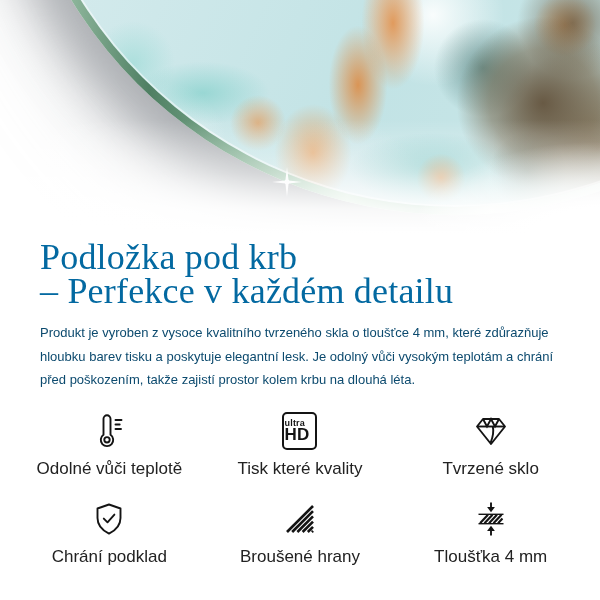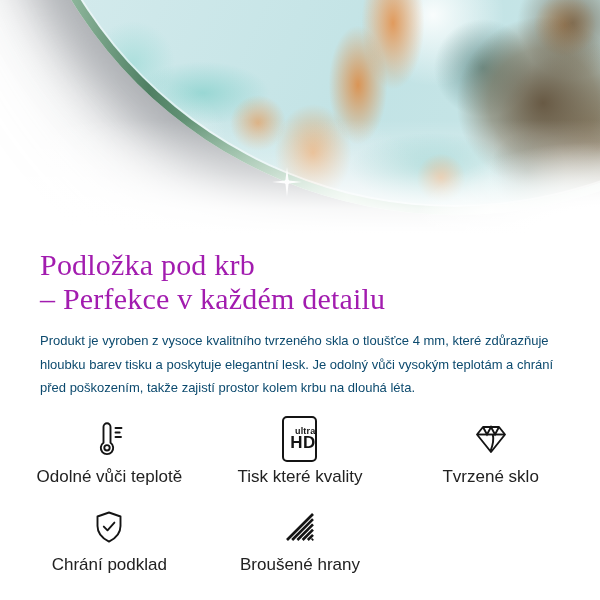--- a/index.html
+++ b/index.html
@@ -46,37 +46,37 @@
     background:
       radial-gradient(ellipse 280px 150px at 100% 104%, #ffffff 28%, rgba(255,255,255,0) 72%),
       linear-gradient(to bottom, rgba(255,255,255,0) 50%, rgba(255,255,255,.45) 72%,
         rgba(255,255,255,.9) 87%, #ffffff 97%);
   }
   .sparkle { position:absolute; left:272px; top:167px; width:30px; height:30px; opacity:.95; }
 
   
   .content { padding:0 40px; }
   h1 {
-    margin-top:8px; font-family:"Liberation Serif","DejaVu Serif",serif; font-weight:400;
-    font-size:30px; line-height:34px; color:#a21caf; letter-spacing:.2px;
+    margin-top:0; font-family:"Liberation Serif","DejaVu Serif",serif; font-weight:400;
+    font-size:36px; line-height:34px; color:#0369a1; letter-spacing:.2px;
   }
   .desc { margin-top:13px; max-width:545px; font-size:13px; line-height:23.5px; color:#0c4a6e; }
 
   
   .features {
     margin:17px 14px 0; display:grid; grid-template-columns:repeat(3,1fr);
     row-gap:21px;
   }
   .feature { display:flex; flex-direction:column; align-items:center; }
   .icon-wrap { height:44px; display:flex; align-items:center; justify-content:center; }
   .feature-label { margin-top:9px; font-size:17px; color:#222; line-height:14px; }
   .ico { stroke:#141414; fill:none; stroke-width:1.9; }
   .uhd-box {
-    width:35px; height:46px; border:2.4px solid #141414; border-radius:5px;
-    display:flex; flex-direction:column; align-items:flex-end; justify-content:center;
+    width:35px; height:38px; border:2.4px solid #141414; border-radius:5px;
+    display:flex; flex-direction:column; align-items:flex-start; justify-content:center;
     color:#141414;
   }
   .uhd-top { font-size:9px; font-weight:700; line-height:9px; letter-spacing:.2px; }
   .uhd-bottom { font-size:17px; font-weight:700; line-height:14px; letter-spacing:.3px; }
 </style>
 </head>
 <body>
 
 <div class="hero">
   <div class="glass-rim"></div>
@@ -150,14 +150,36 @@
           <path d="M17.4 33 L33 17.4"></path>
           <path d="M22.6 33 L33 22.6"></path>
           <path d="M27.8 33 L33 27.8"></path>
           <path d="M31.8 33 L33 31.8"></path>
         </g>
       </svg>
     </div>
     <div class="feature-label">Broušené hrany</div>
   </div>
 
+  <div class="feature">
+    <div class="icon-wrap">
+      <svg width="40" height="40" viewBox="0 0 40 40">
+        <g stroke="#141414" stroke-width="1.9" fill="none">
+          <path d="M20 3.5 V8"></path>
+          <path d="M20 36.5 V32"></path>
+          <path d="M7.5 15.3 H32.5" stroke-width="1.4"></path>
+          <path d="M7.5 24.7 H32.5" stroke-width="1.4"></path>
+        </g>
+        <path d="M16.1 8 h7.8 L20 13.3 Z" fill="#141414"></path>
+        <path d="M20 26.7 L23.9 32 H16.1 Z" fill="#141414"></path>
+        <g stroke="#141414" stroke-width="2.2" fill="none" clip-path="polygon(0 0,100% 0,100% 100%,0 100%)">
+          <path d="M9 24.2 L17 15.8"></path>
+          <path d="M13.5 24.2 L21.5 15.8"></path>
+          <path d="M18 24.2 L26 15.8"></path>
+          <path d="M22.5 24.2 L30.5 15.8"></path>
+          <path d="M27 24.2 L31.5 19.5"></path>
+        </g>
+      </svg>
+    </div>
+    <div class="feature-label">Tloušťka 4 mm</div>
+  </div>
 
 </div>
 
 </body></html>

